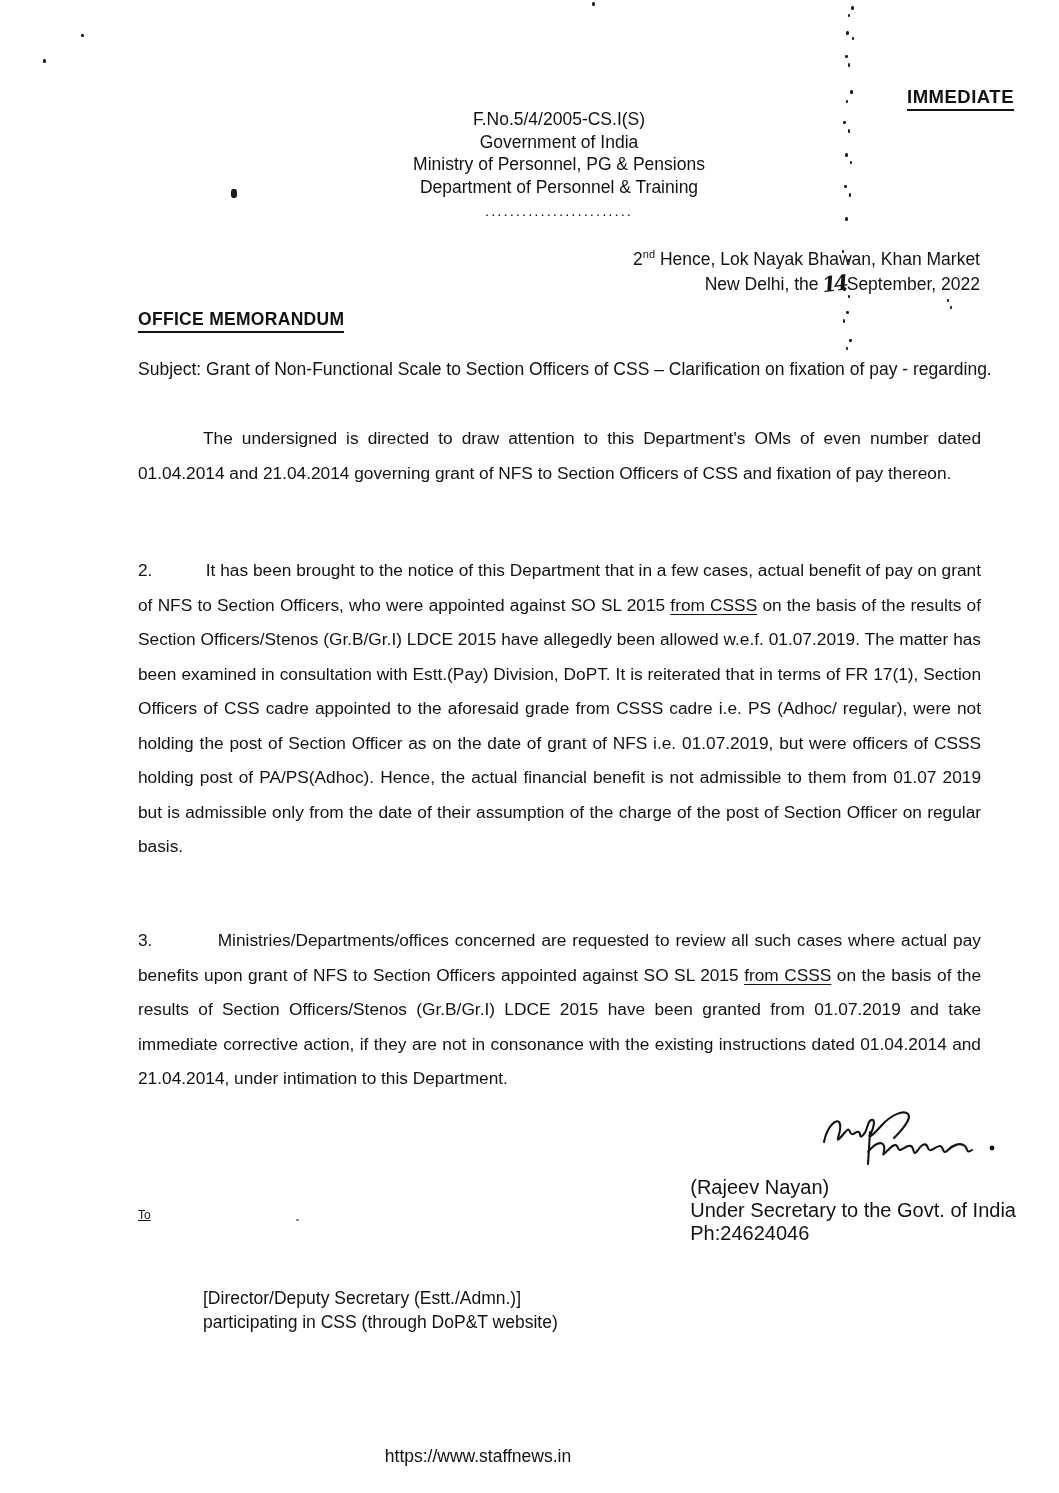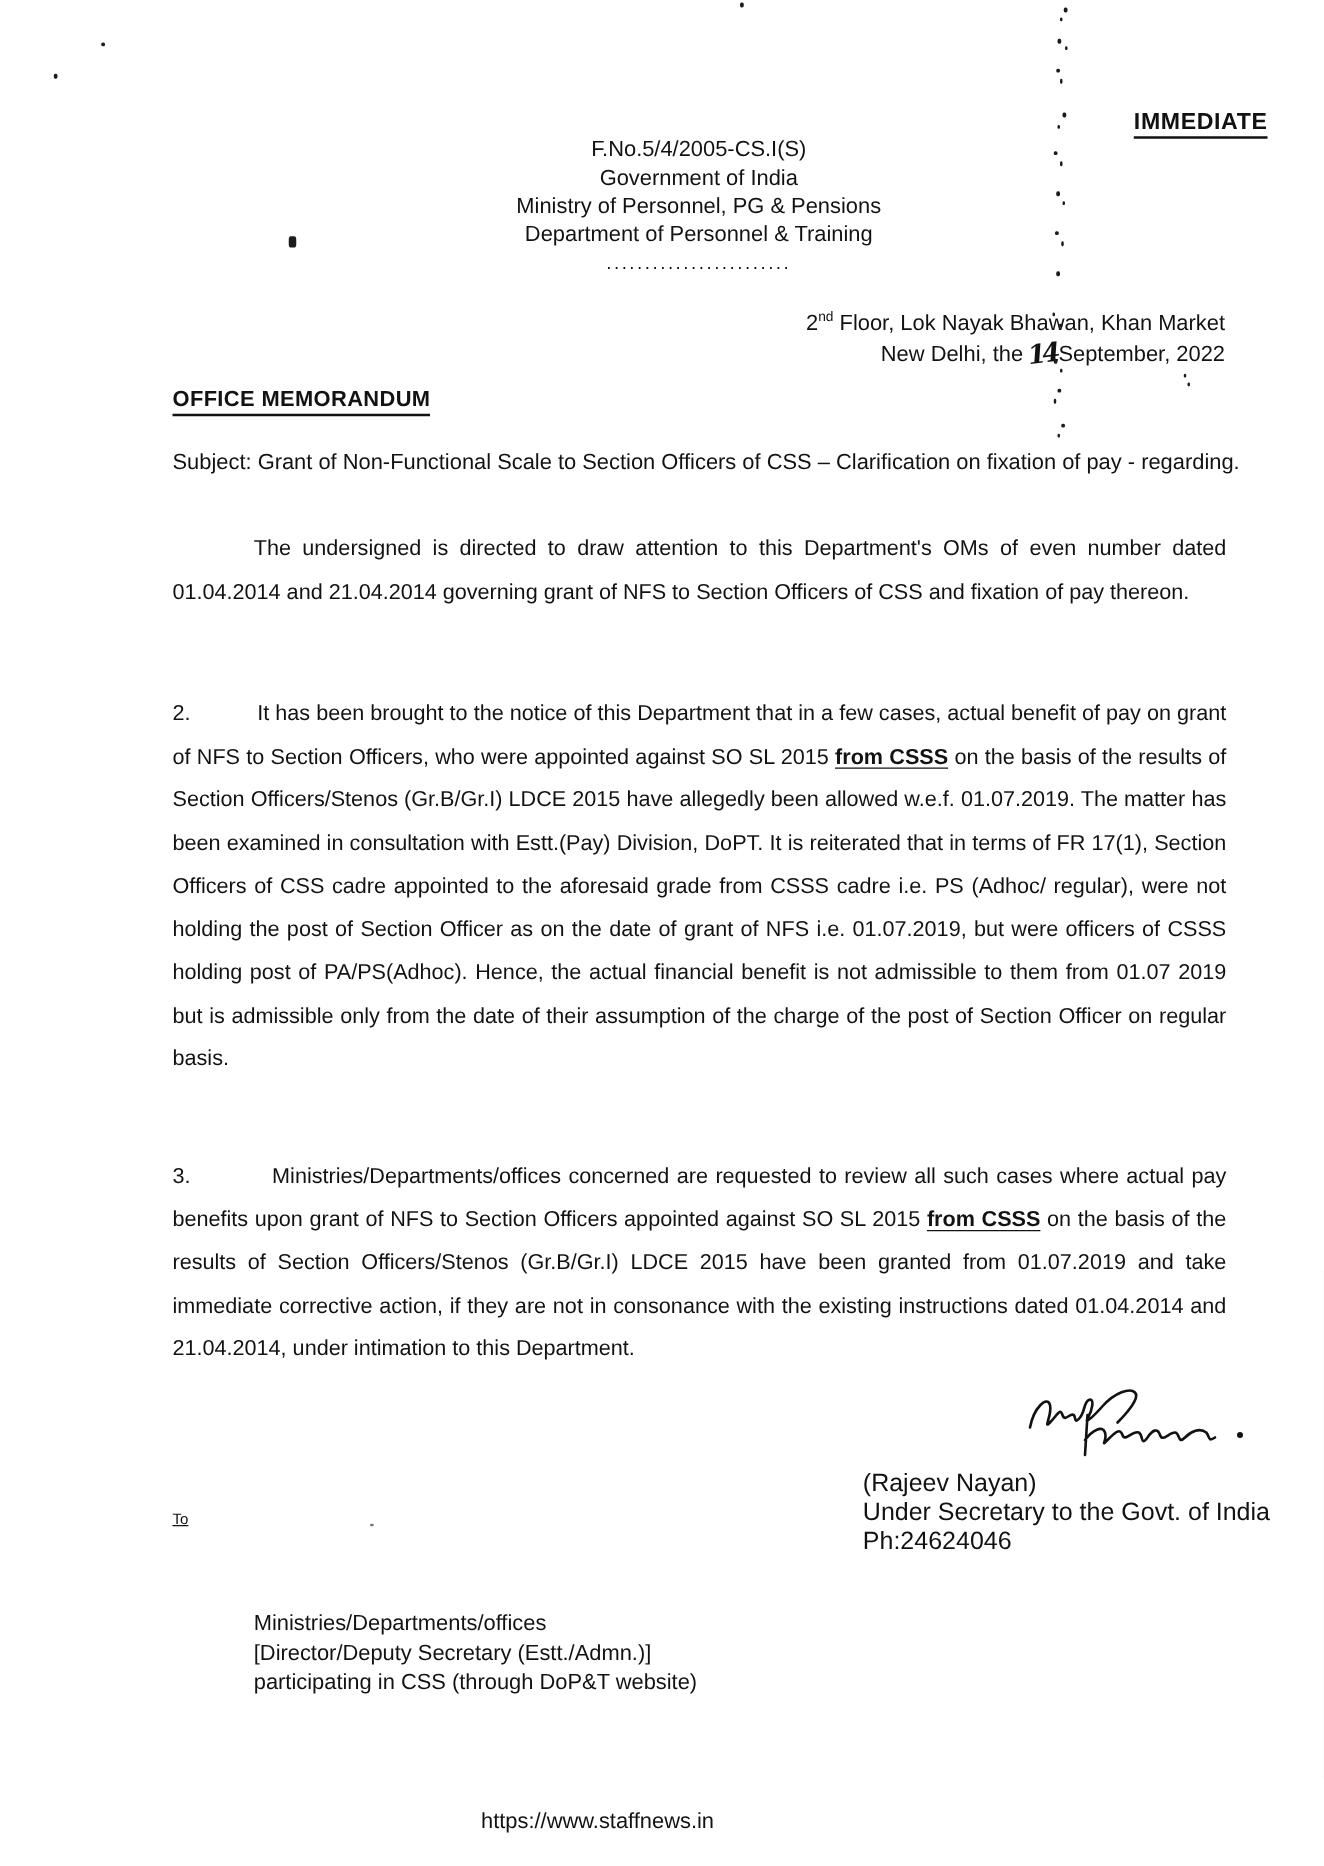--- a/index.html
+++ b/index.html
@@ -50,21 +50,21 @@
     padding-left:87px;text-indent:-87px;
   }
   .para{
     position:absolute;left:138px;width:843px;
     font-size:17.3px;line-height:34.5px;
     text-align:justify;
   }
   .para1{top:421px;text-indent:65px;}
   .para2{top:553px;}
   .para3{top:923px;}
-  .bold-underline{font-weight:bold;text-decoration:underline;text-underline-offset:3px;}
+  .bold-underline{font-weight:normal;text-decoration:underline;text-underline-offset:3px;}
   
   .sig-block{
     position:absolute;top:1108px;right:79px;
     text-align:left;font-size:20px;line-height:23px;
   }
   .sig-scribble{display:block;margin:0 8px 2px auto;}
   
   .to-label{position:absolute;top:1208px;left:138px;font-size:12px;text-decoration:underline;}
   .addressee{position:absolute;top:1287px;left:203px;font-size:17.5px;line-height:23.5px;}
   .footer-url{
@@ -83,21 +83,21 @@
 
   <div class="header-center">
     <div>F.No.5/4/2005-CS.I(S)</div>
     <div>Government of India</div>
     <div>Ministry of Personnel, PG &amp; Pensions</div>
     <div>Department of Personnel &amp; Training</div>
     <div class="dots">........................</div>
   </div>
 
   <div class="address-block">
-    <div><span>2</span><sup>nd</sup> <span>Floor, Lok Nayak Bhawan, Khan Market</span></div>
+    <div><span>2</span><sup>nd</sup> <span>Hence, Lok Nayak Bhawan, Khan Market</span></div>
     <div><span>New Delhi, the</span><span class="hand-day">14</span><span>September, 2022</span></div>
   </div>
 
   <div class="om-title"><span>OFFICE MEMORANDUM</span></div>
 
   <div class="subject"><span>Subject:</span> <span>Grant of Non-Functional Scale to Section Officers of CSS – Clarification on fixation of pay - regarding.</span></div>
 
   <div class="para para1">The undersigned is directed to draw attention to this Department's OMs of even number dated 01.04.2014 and 21.04.2014 governing grant of NFS to Section Officers of CSS and fixation of pay thereon.</div>
 
   <div class="para para2"><span>2.&nbsp;&nbsp;&nbsp;&nbsp;&nbsp;&nbsp;&nbsp;&nbsp;&nbsp;&nbsp;&nbsp;It has been brought to the notice of this Department that in a few cases, actual benefit of pay on grant of NFS to Section Officers, who were appointed against SO SL 2015 </span><span class="bold-underline">from CSSS</span><span> on the basis of the results of Section Officers/Stenos (Gr.B/Gr.I) LDCE 2015 have allegedly been allowed w.e.f. 01.07.2019. The matter has been examined in consultation with Estt.(Pay) Division, DoPT. It is reiterated that in terms of FR 17(1), Section Officers of CSS cadre appointed to the aforesaid grade from CSSS cadre i.e. PS (Adhoc/ regular), were not holding the post of Section Officer as on the date of grant of NFS i.e. 01.07.2019, but were officers of CSSS holding post of PA/PS(Adhoc). Hence, the actual financial benefit is not admissible to them from 01.07 2019 but is admissible only from the date of their assumption of the charge of the post of Section Officer on regular basis.</span></div>
@@ -110,21 +110,20 @@
       <path d="M52 24 L50 56 M50 44 C56 36, 64 32, 66 38 C68 44, 62 50, 68 44 C74 38, 78 34, 80 40 C82 46, 88 36, 93 38 C97 40, 94 50, 100 42 C104 36, 108 34, 110 40 C112 46, 117 38, 122 38 C126 38, 124 48, 130 42 C135 37, 142 34, 147 38 C150 41, 148 46, 154 42" stroke="#121212" stroke-width="2.1" stroke-linecap="round"></path>
       <circle cx="174" cy="40" r="2.4" fill="#121212"></circle>
     </svg>
     <div>(Rajeev Nayan)</div>
     <div>Under Secretary to the Govt. of India</div>
     <div>Ph:24624046</div>
   </div>
 
   <div class="to-label">To</div>
   <div class="addressee">
-    <div>Ministries/Departments/offices</div>
     <div>[Director/Deputy Secretary (Estt./Admn.)]</div>
     <div>participating in CSS (through DoP&amp;T website)</div>
   </div>
 
   <div class="footer-url">https://www.staffnews.in</div>
 
   <span class="speck" style="left:592px;top:2px;width:3px;height:4px;"></span>
   <span class="speck" style="left:81px;top:34px;width:3px;height:3px;"></span>
   <span class="speck" style="left:43px;top:59px;width:3px;height:4px;"></span>
   <span class="speck" style="left:231px;top:189px;width:6px;height:9px;border-radius:30%;"></span>

